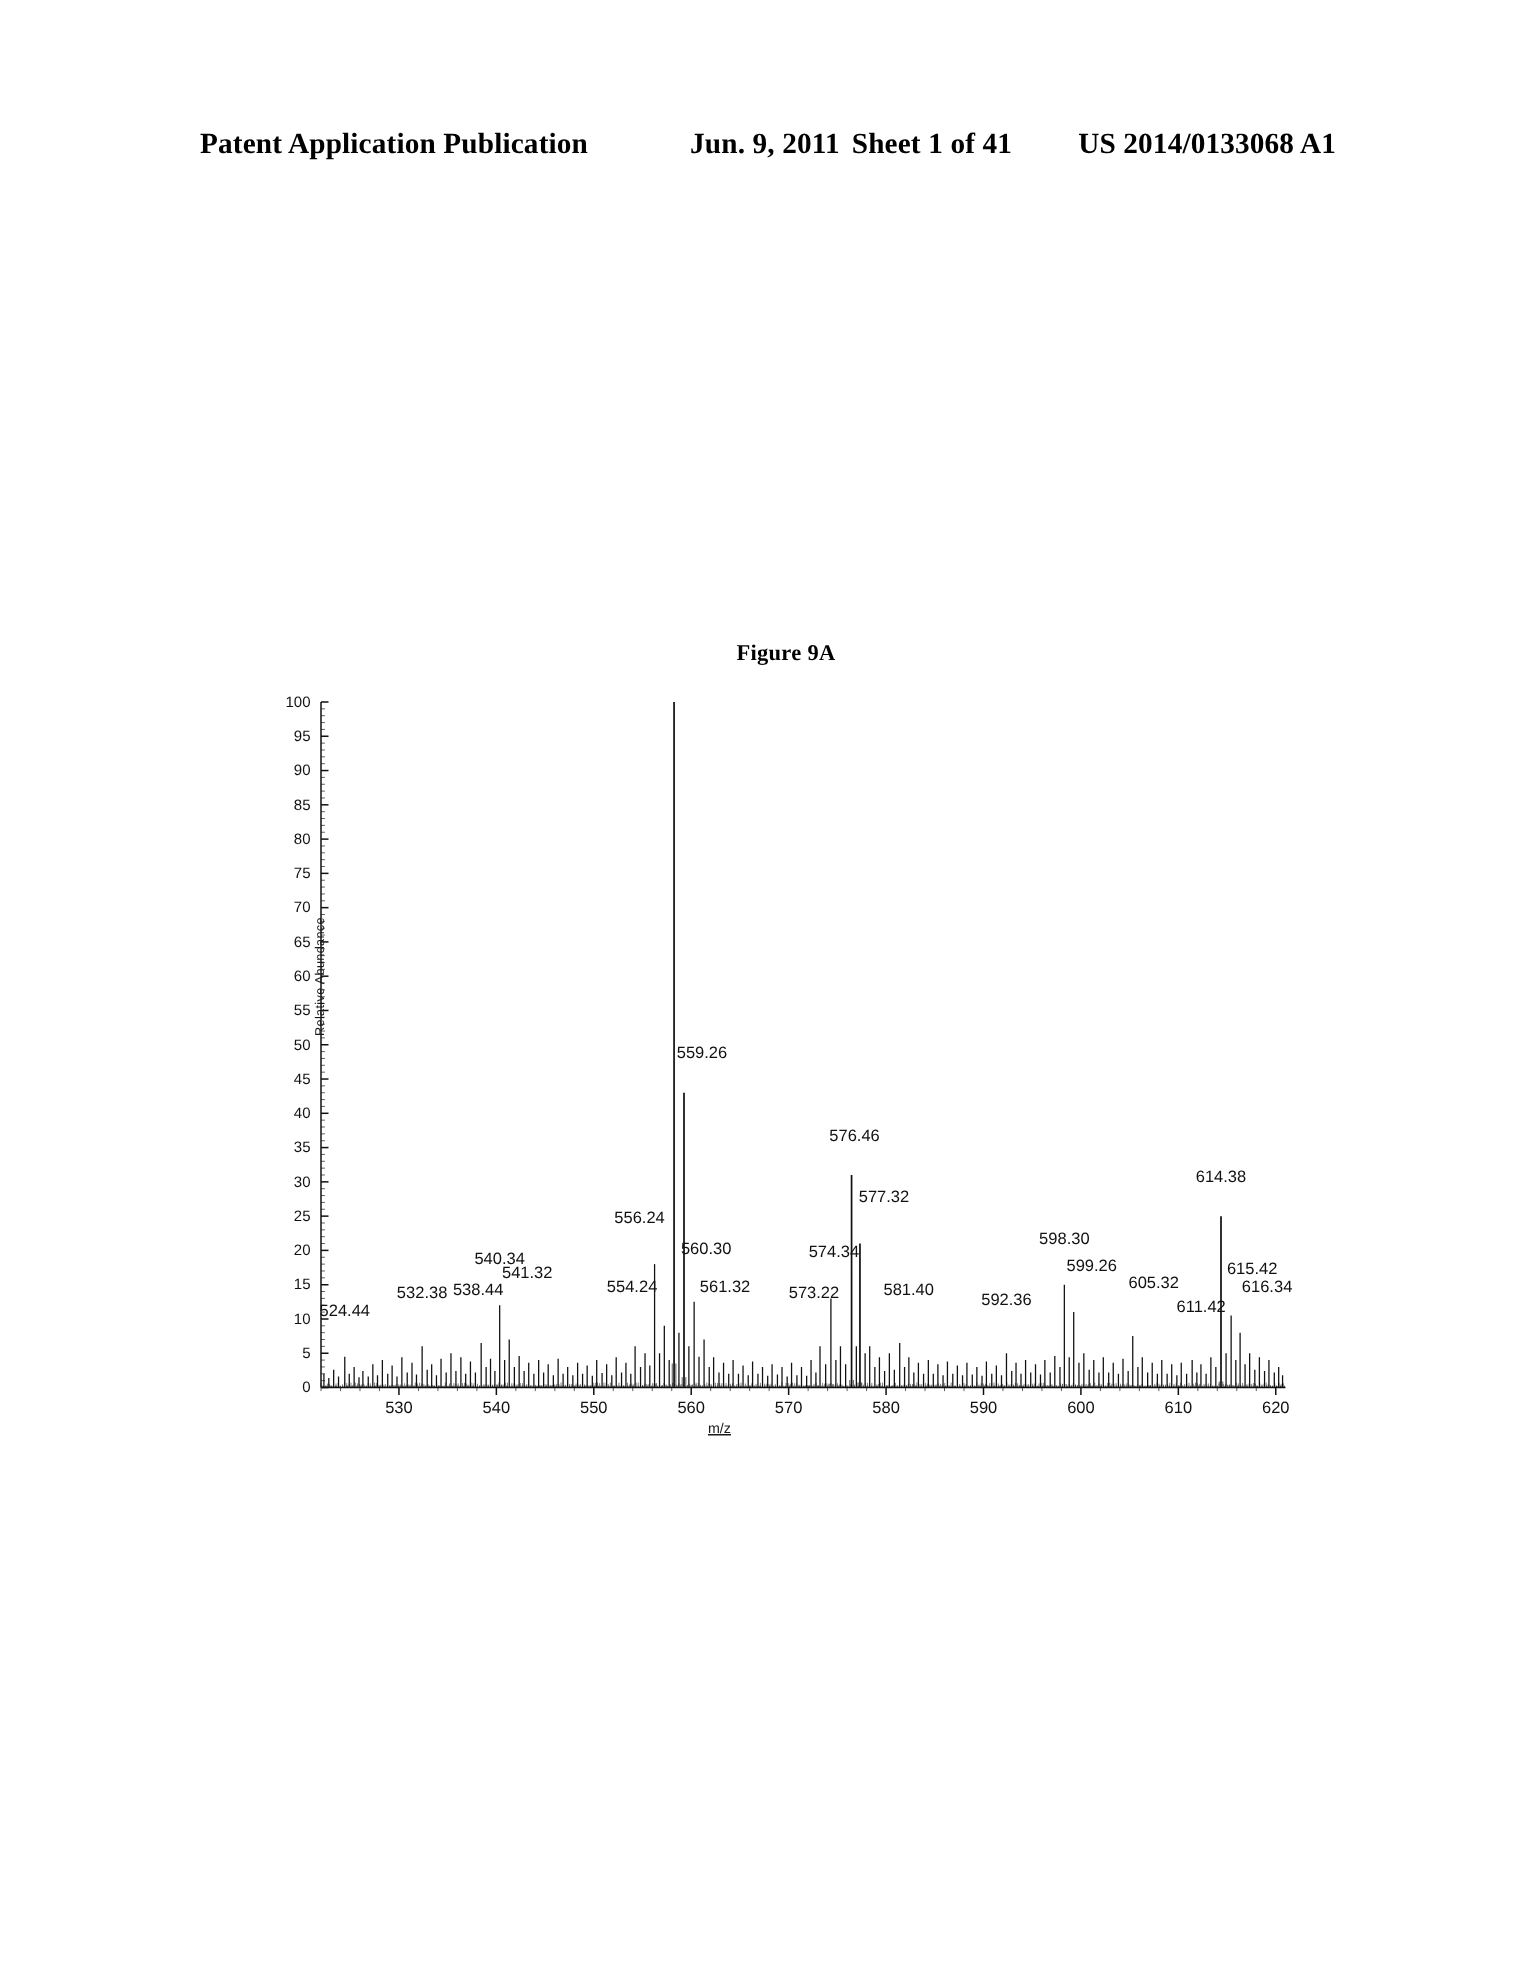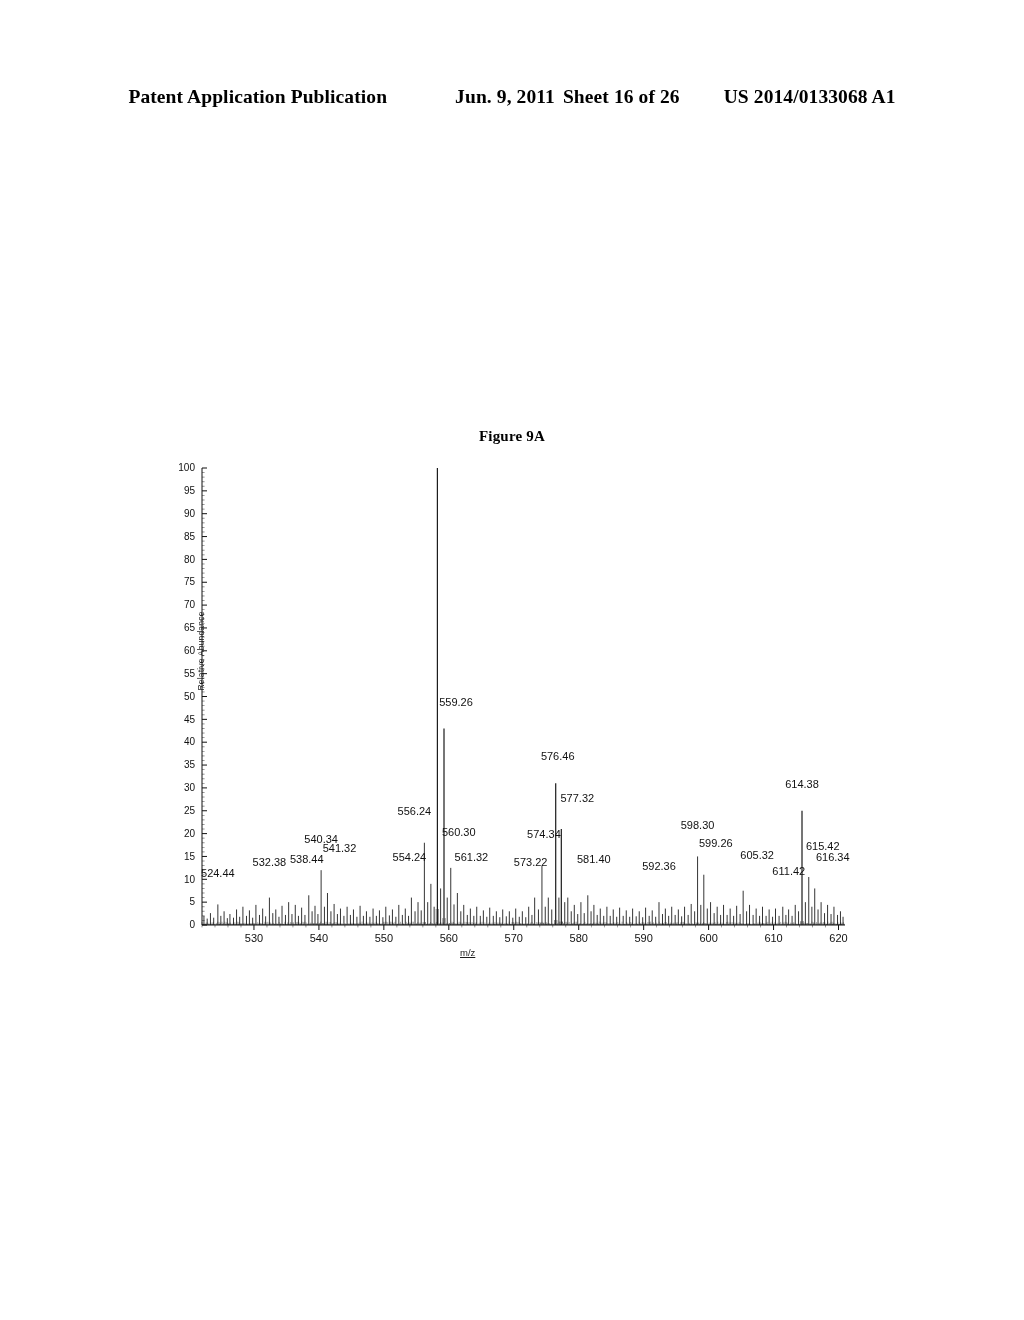--- a/index.html
+++ b/index.html
@@ -31,21 +31,21 @@
     letter-spacing: 0.1px;
     white-space: nowrap;
   }
   .page-header .hdr-pub { margin-right: 68px; }
   .page-header .hdr-date { margin-right: 8px; }
   .page-header .hdr-sheet { margin-right: 44px; }
 
   
   .figure-wrap {
     position: absolute;
-    left: 0;
+    left: 12px;
     top: 0;
     width: 996px;
     height: 1320px;
   }
   .figure-title {
     position: absolute;
     left: 0;
     top: 428px;
     width: 1024px;
     text-align: center;
@@ -91,21 +91,21 @@
     color: #1a1a1a;
     text-decoration: underline;
   }
 </style>
 </head>
 <body>
 
 <div class="page-header">
   <span class="hdr-pub">Patent Application Publication</span>
   <span class="hdr-date">Jun. 9, 2011</span>
-  <span class="hdr-sheet">Sheet 16 of 26</span>
+  <span class="hdr-sheet">Sheet 1 of 41</span>
   <span class="hdr-num">US 2014/0133068 A1</span>
 </div>
 
 <div class="figure-wrap">
 
   <div class="figure-title">Figure 9A</div>
 
   <div class="chart-area">
     <svg class="chart-svg" id="spectrum-svg" width="730" height="520" viewBox="0 0 730 520">
         <line x1="52" y1="13" x2="52" y2="470" stroke="#111111" stroke-width="1"></line>

